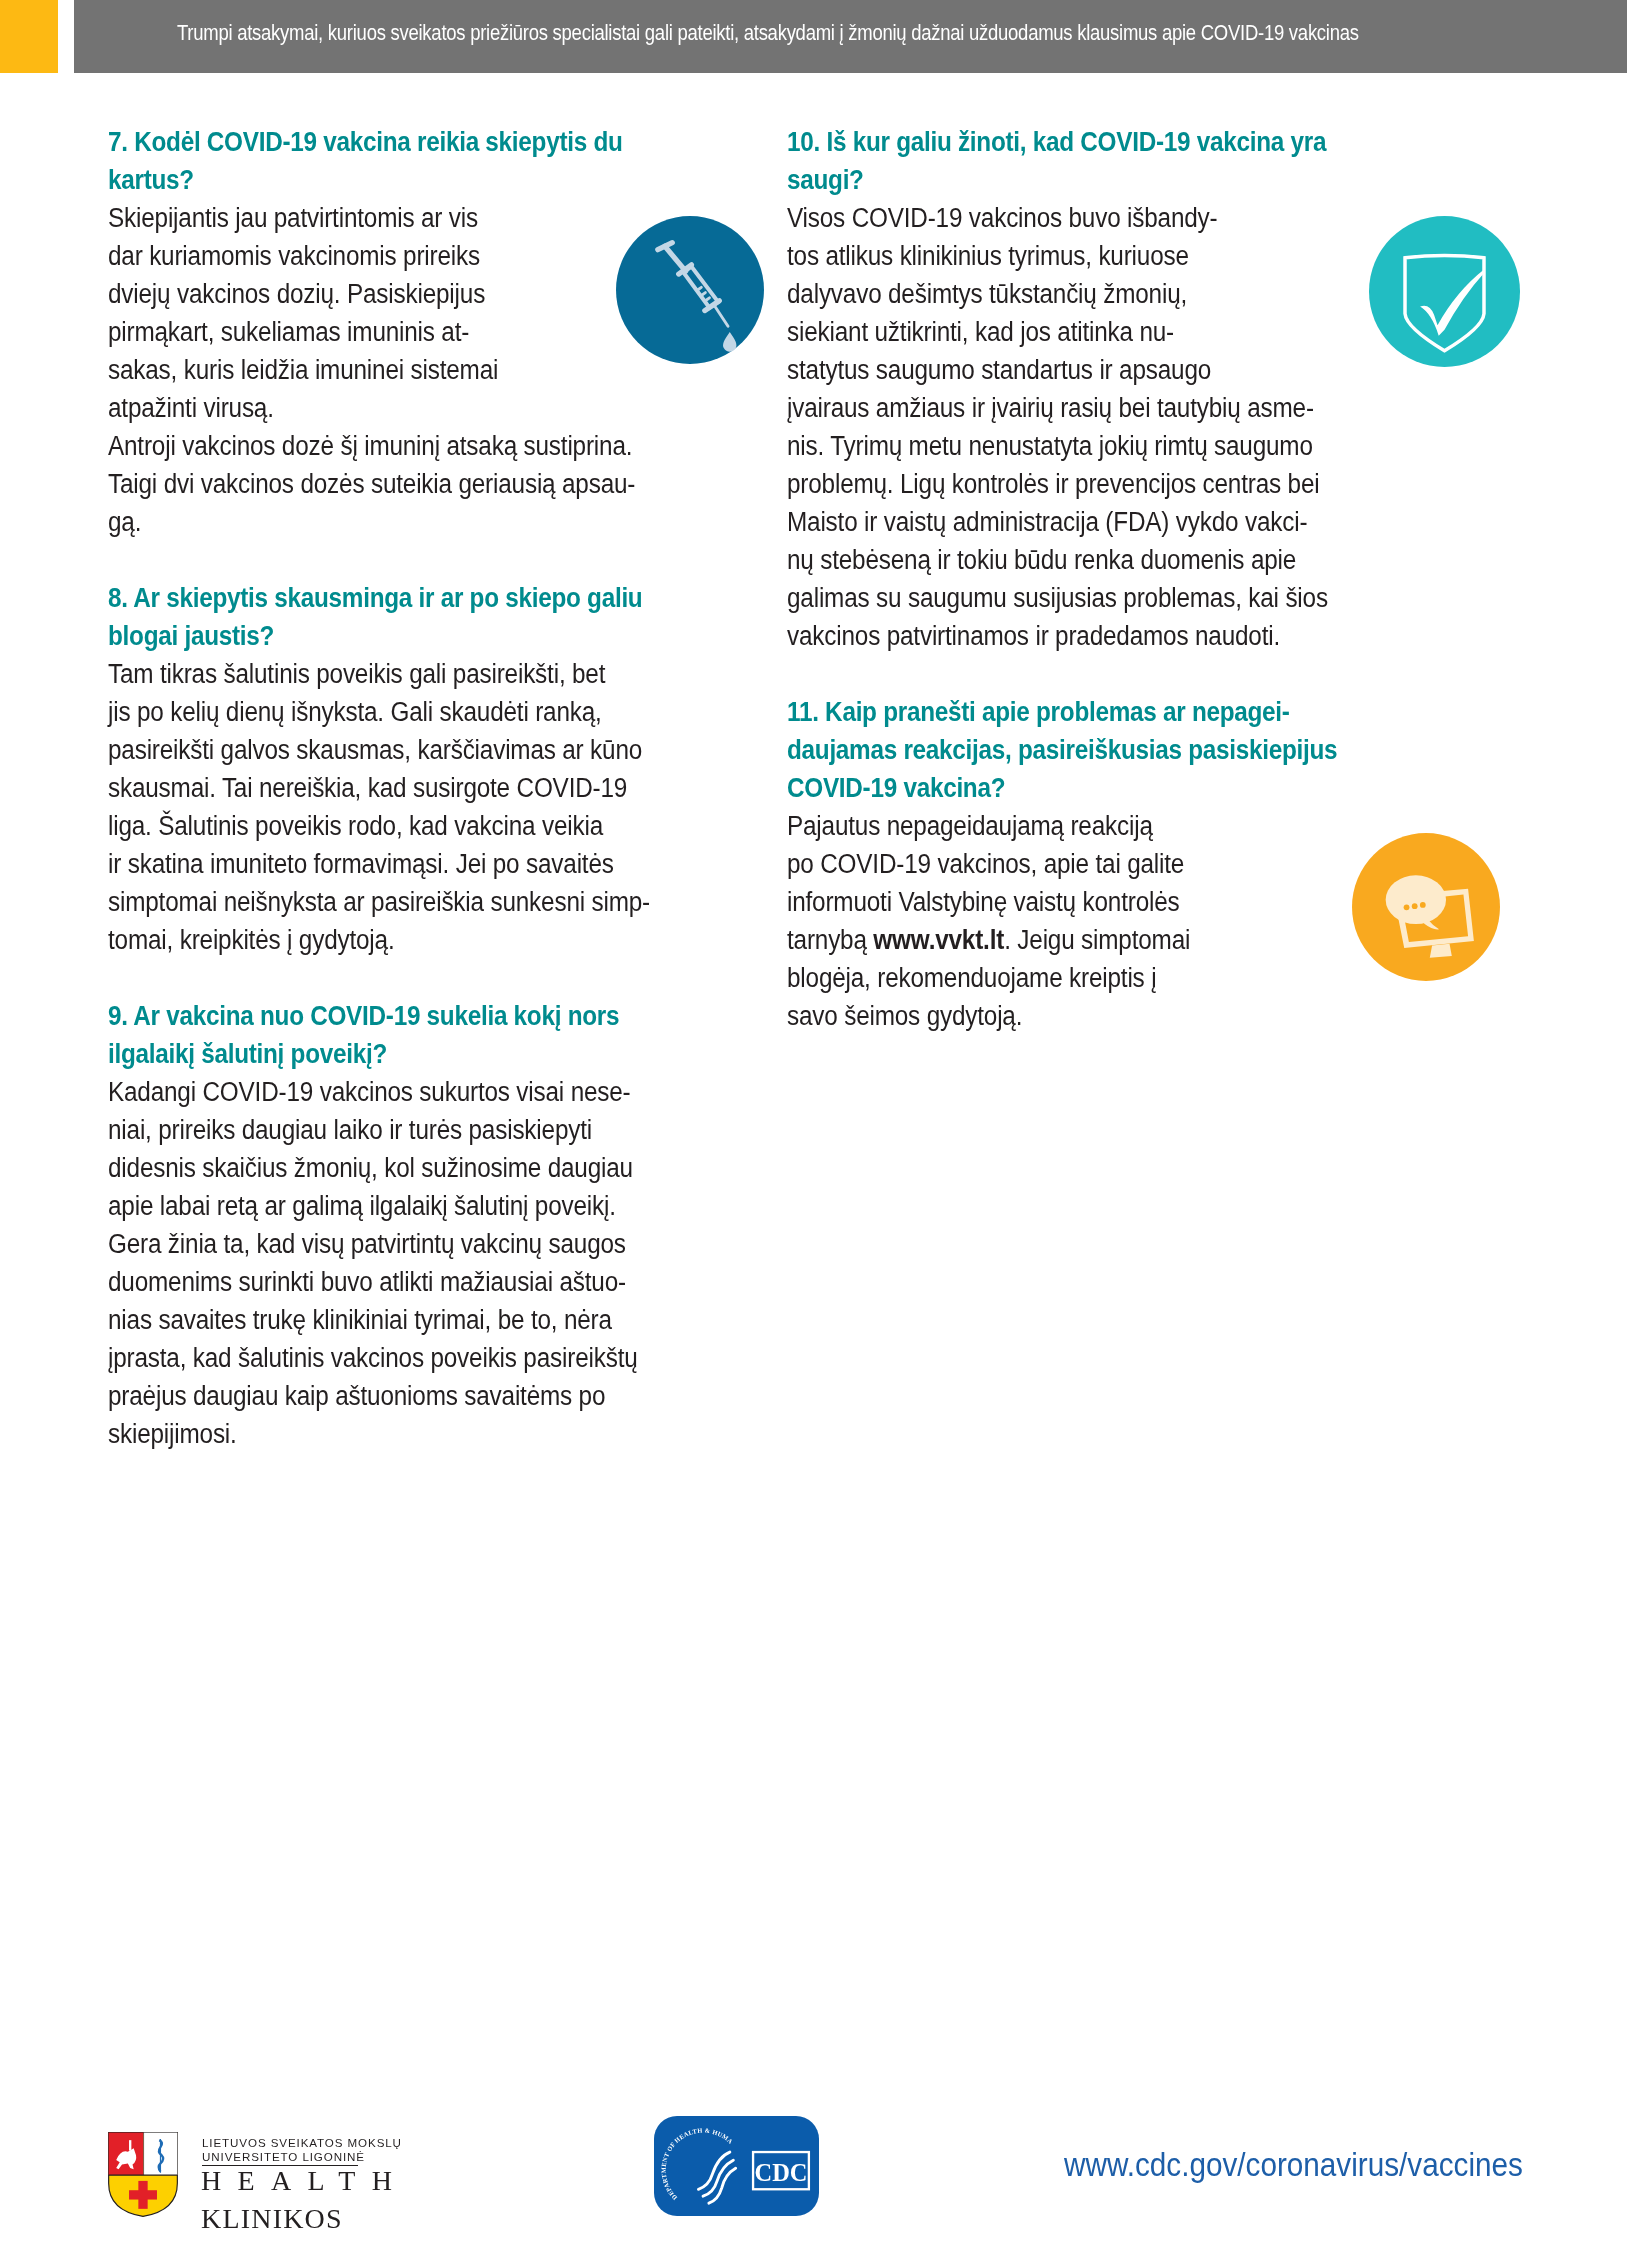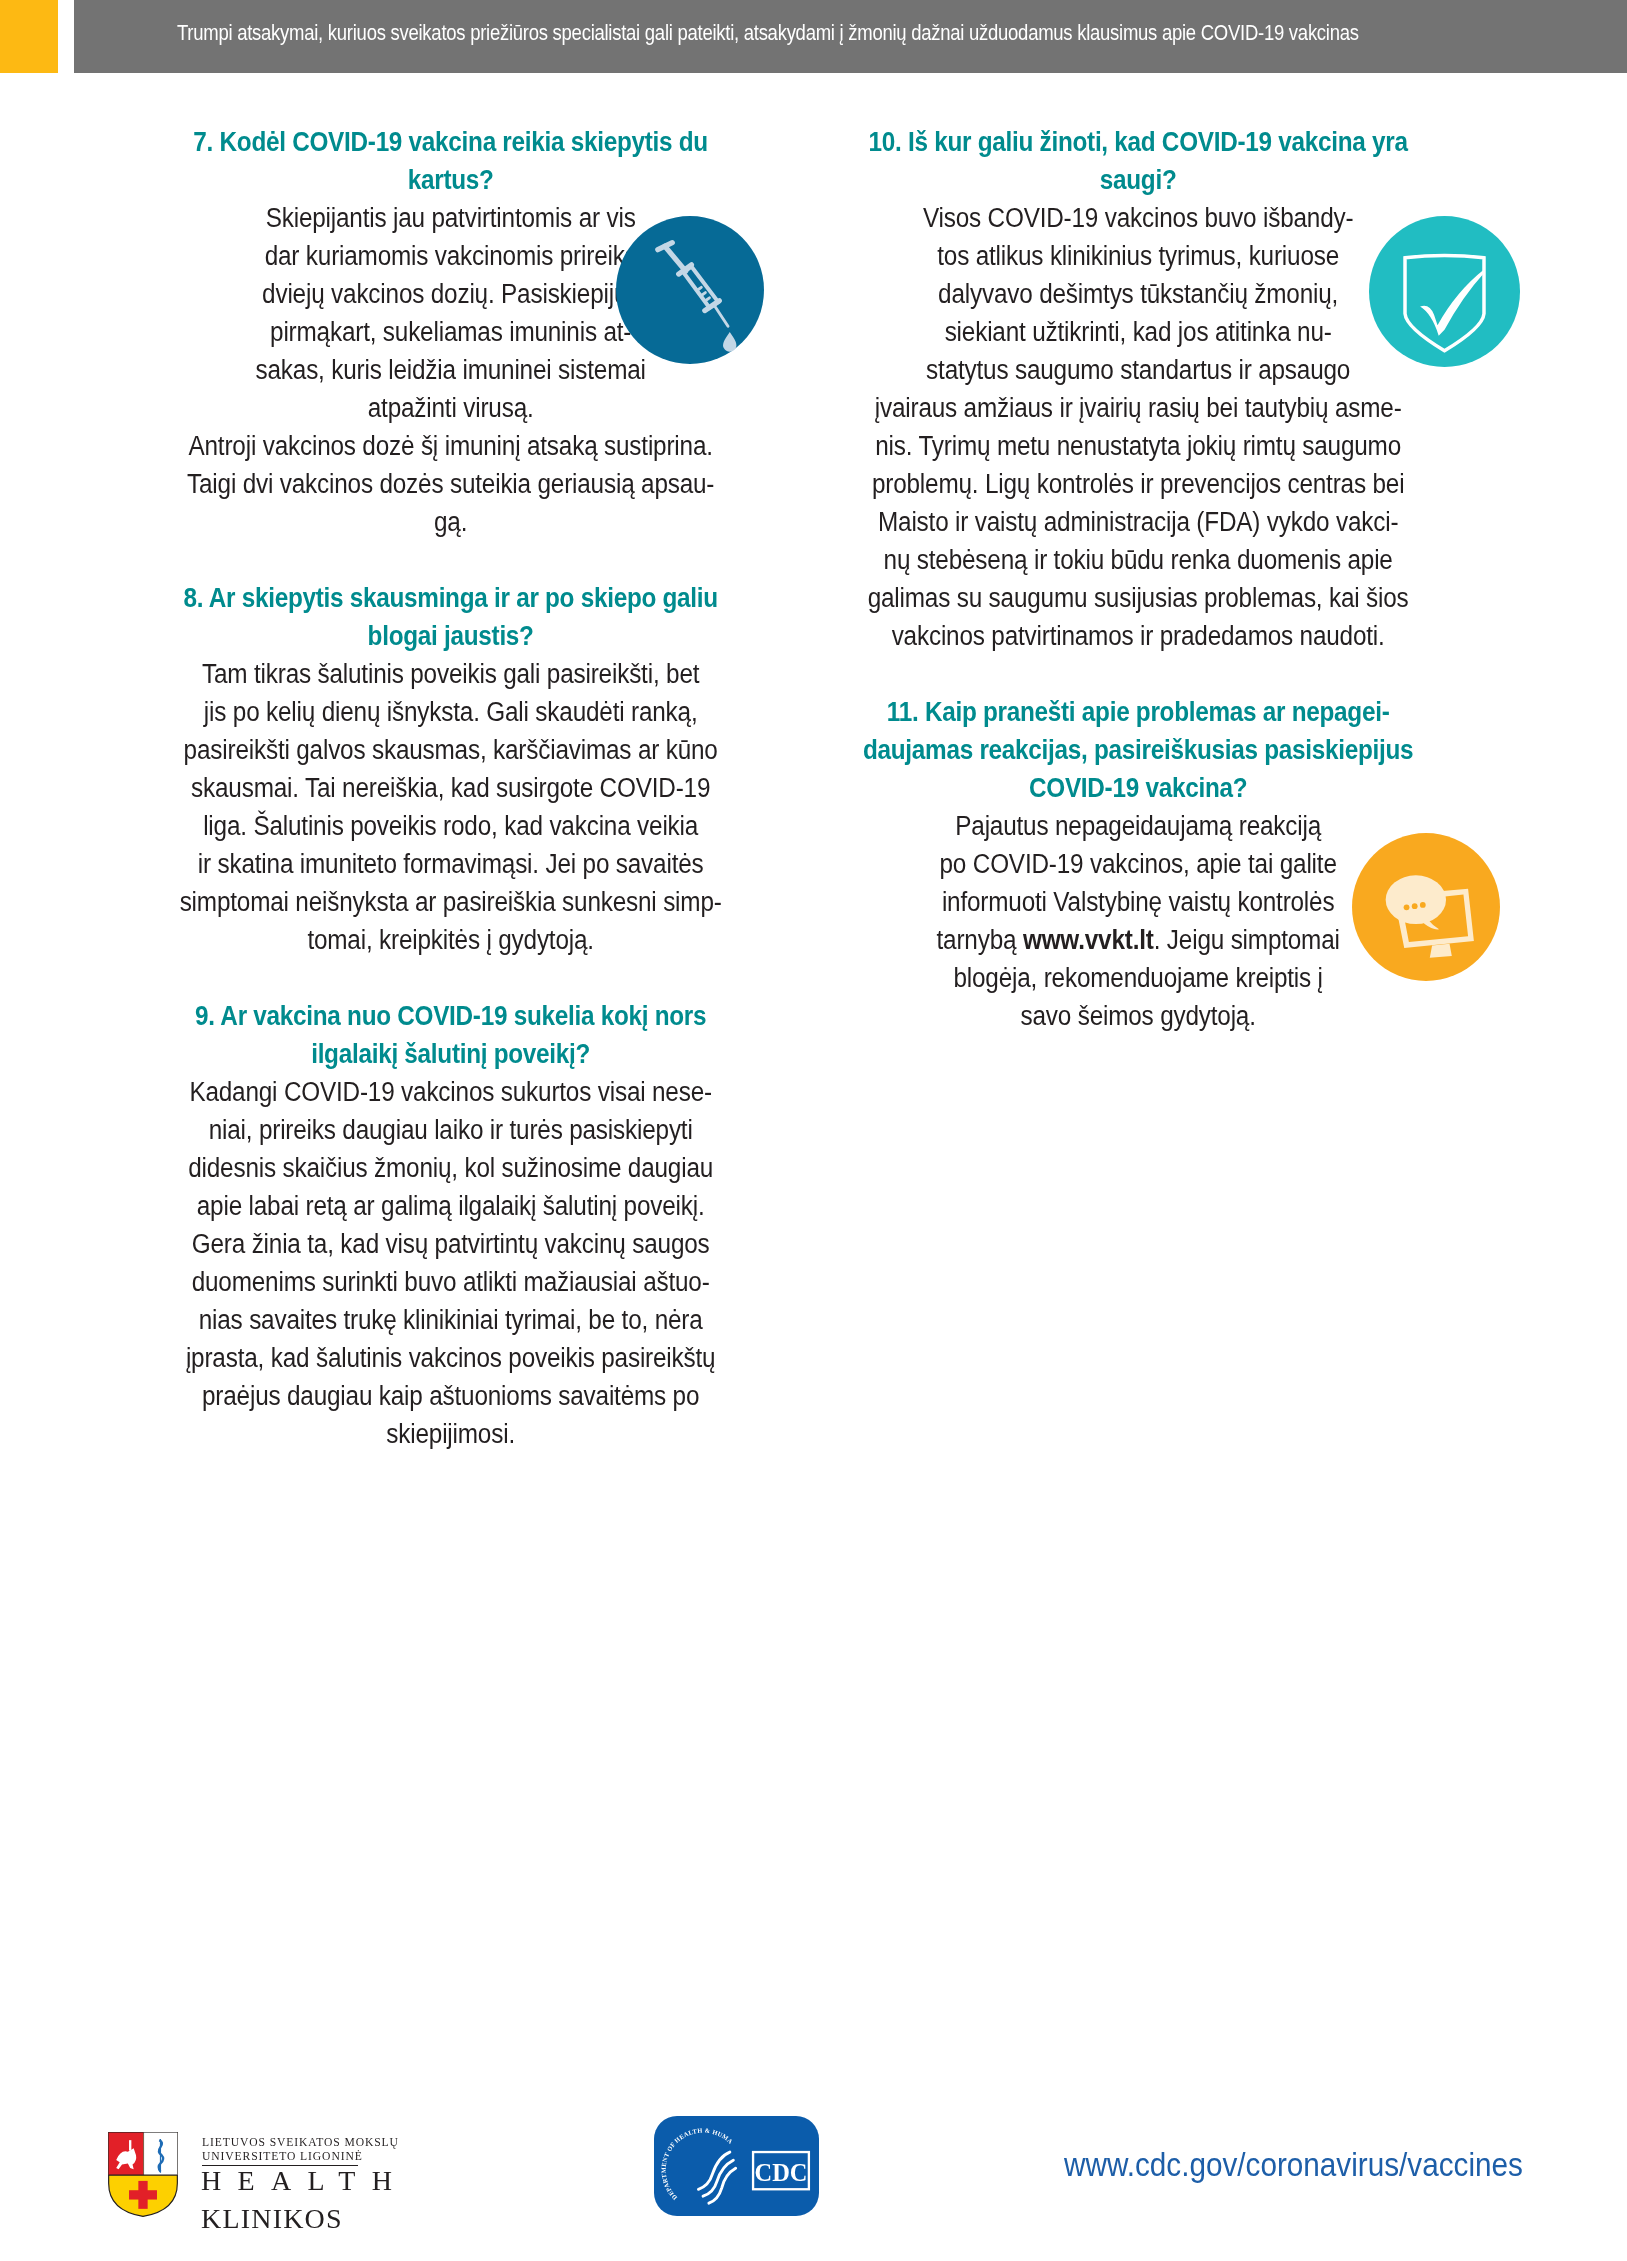--- a/index.html
+++ b/index.html
@@ -3,39 +3,39 @@
 <meta charset="utf-8">
 <style>
   * { box-sizing: border-box; margin: 0; padding: 0; }
   html, body { width: 1628px; height: 2261px; background: #ffffff; overflow: hidden; }
   body { position: relative; font-family: "Liberation Sans", "DejaVu Sans", sans-serif; color: #231f20; }
 
   .hdr-accent { position: absolute; left: 0; top: 0; width: 58px; height: 73px; background: #fdb913; }
   .hdr-bar { position: absolute; left: 74px; top: 0; right: 0; height: 73px; background: #737373; }
   .hdr-title { position: absolute; left: 103px; top: 21px; font-size: 21.5px; color: #ffffff; letter-spacing: -0.3px; white-space: nowrap; transform: scaleX(0.86); transform-origin: left center; font-weight: 300; }
 
-  .col { position: absolute; text-align: center; }
+  .col { position: absolute; }
   .col-left { left: 108px; top: 123px; width: 686px; }
   .col-right { left: 787px; top: 123px; width: 703px; }
 
   .q { color: #008b8e; font-weight: bold; font-size: 27px; line-height: 38px; letter-spacing: -0.3px; transform: scaleX(0.9); transform-origin: left top; width: 111%; }
   .a { font-size: 27px; line-height: 38px; color: #231f20; letter-spacing: -0.2px; transform: scaleX(0.9); transform-origin: left top; width: 111%; }
   .a .ln { display: block; white-space: nowrap; }
   .sec { position: relative; margin-bottom: 38px; }
 
   .icon-circle { position: absolute; border-radius: 50%; display: flex; align-items: center; justify-content: center; }
   .icon-syringe { left: 616px; top: 216px; width: 148px; height: 148px; background: #066a96; }
   .icon-shield { left: 1369px; top: 216px; width: 151px; height: 151px; background: #21bdc2; }
   .icon-chat { left: 1352px; top: 833px; width: 148px; height: 148px; background: #f9a91f; }
 
   .bold { font-weight: bold; }
 
   .footer-logo-kk { position: absolute; left: 108px; top: 2123px; width: 267px; height: 87px; }
   .kk-shield { position: absolute; left: 0; top: 9.3px; width: 70px; height: 85px; }
-  .kk-text-small { position: absolute; left: 94px; top: 12.8px; font-family: Liberation Serif, serif; font-size: 11.6px; letter-spacing: 0.9px; line-height: 14px; color: #231f20; white-space: nowrap; }
+  .kk-text-small { position: absolute; left: 94px; top: 12.8px; font-family: Liberation Sans, sans-serif; font-size: 11.6px; letter-spacing: 0.9px; line-height: 14px; color: #231f20; white-space: nowrap; }
   .kk-rule { position: absolute; left: 94px; top: 42px; width: 156px; height: 1.2px; background: #231f20; }
   .kk-text-big { position: absolute; left: 93px; top: 44px; font-family: "Liberation Serif", serif; font-size: 28px; line-height: 28px; color: #231f20; white-space: nowrap; }
   .kk-text-big .l1 { letter-spacing: 16.3px; display: block; }
   .kk-text-big .l2 { letter-spacing: 1.2px; display: block; margin-top: 10px; }
 
   .footer-logo-cdc { position: absolute; left: 654px; top: 2116px; width: 165px; height: 100px; background: #0b5cab; border-radius: 23px; overflow: hidden; }
   .footer-url { position: absolute; right: 105px; top: 2146px; font-size: 33px; color: #1d5ea8; white-space: nowrap; transform: scaleX(0.9); transform-origin: right center; font-weight: 300; }
 </style>
 </head>
 <body>

